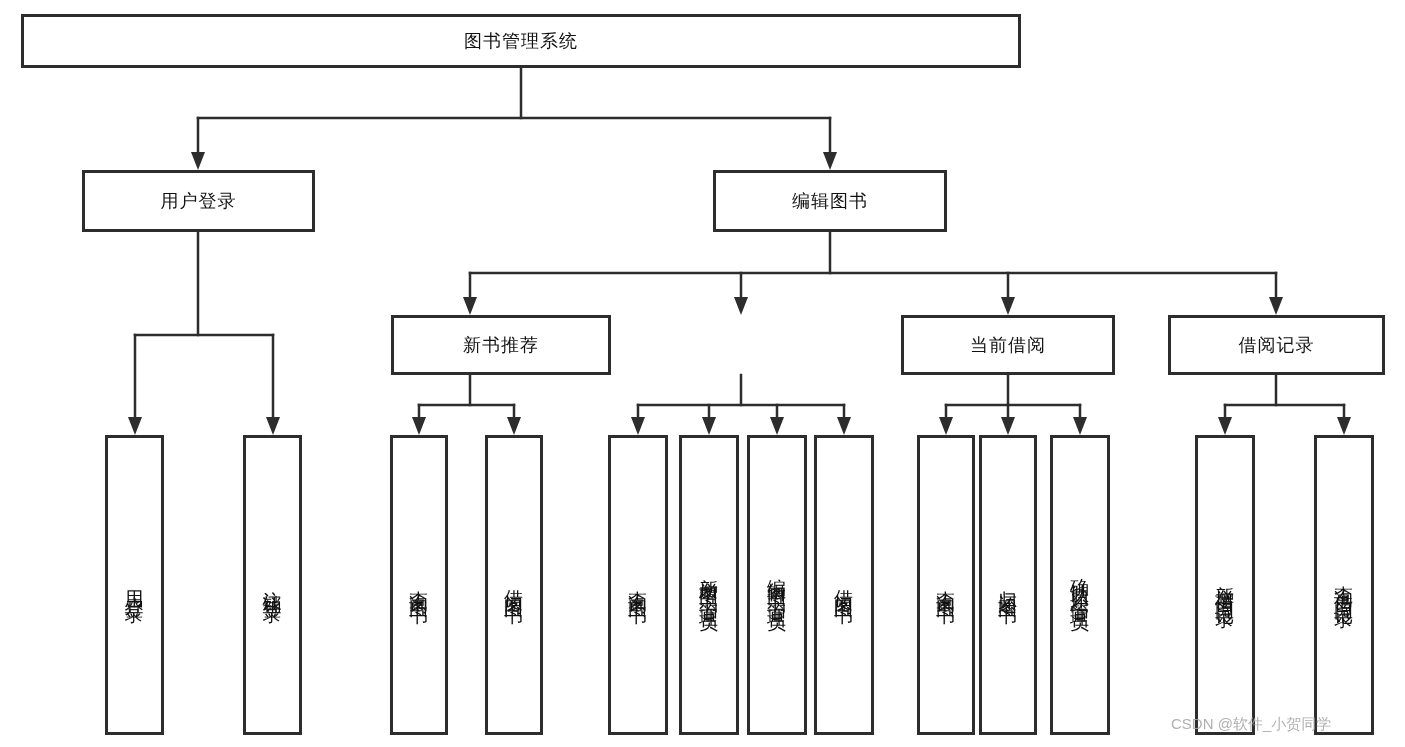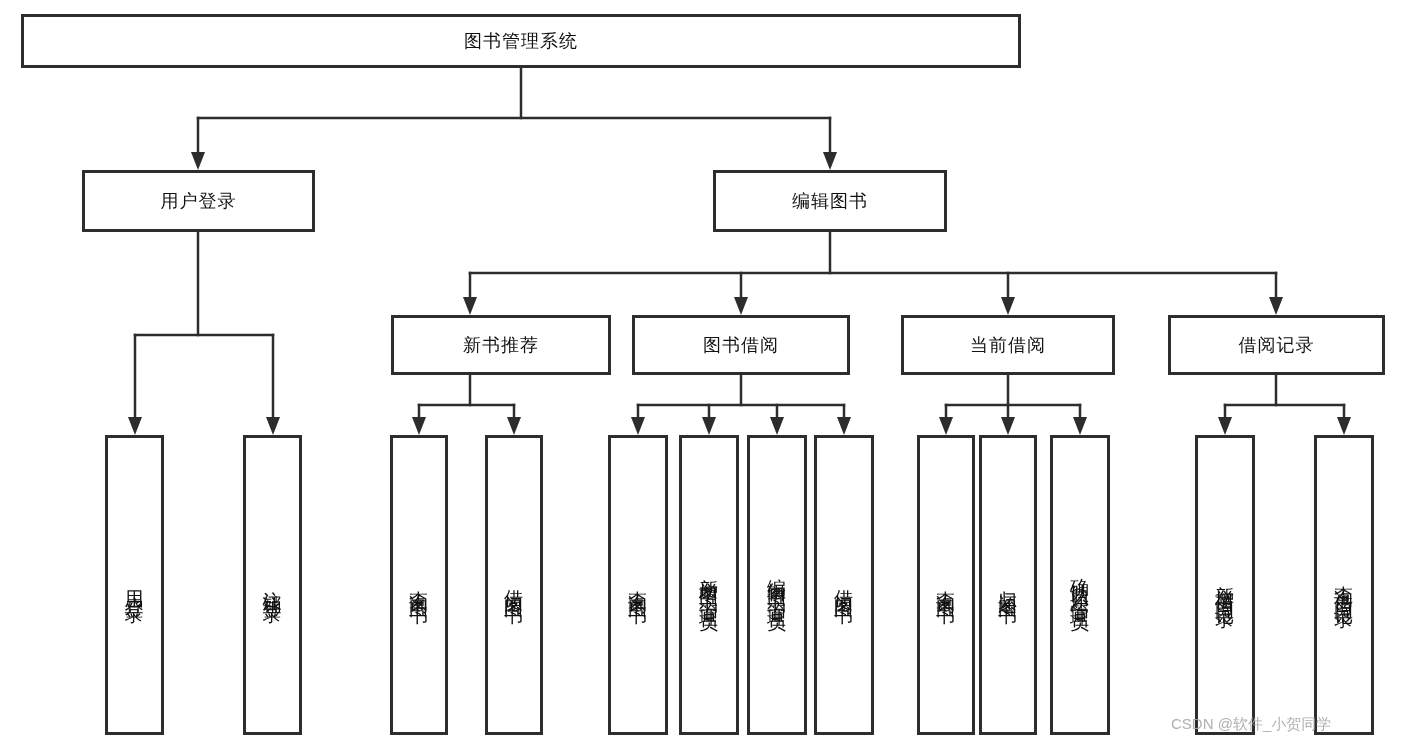--- a/index.html
+++ b/index.html
@@ -136,23 +136,20 @@
   <div class="node" style="left:82px; top:170px; width:233px; height:62px;">
     <span class="hlabel">用户登录</span>
   </div>
   <div class="node" style="left:713px; top:170px; width:234px; height:62px;">
     <span class="hlabel">编辑图书</span>
   </div>
 
   <div class="node" style="left:356px; top:315px; width:220px; height:60px;margin-left:35px;">
     <span class="hlabel">新书推荐</span>
   </div>
-  <div class="node" style="left:632px; top:315px; width:218px; height:60px;">
-    <span class="hlabel">图书借阅</span>
-  </div>
   <div class="node" style="left:1168px; top:315px; width:217px; height:60px;">
     <span class="hlabel">借阅记录</span>
   </div>
   <div class="node" style="left:901px; top:315px; width:214px; height:60px;">
     <span class="hlabel">当前借阅</span>
   </div>
 
   <div class="node vnode" style="left:105px; top:435px; width:59px; height:300px;">
     <span class="vlabel">用户登录</span>
   </div>

